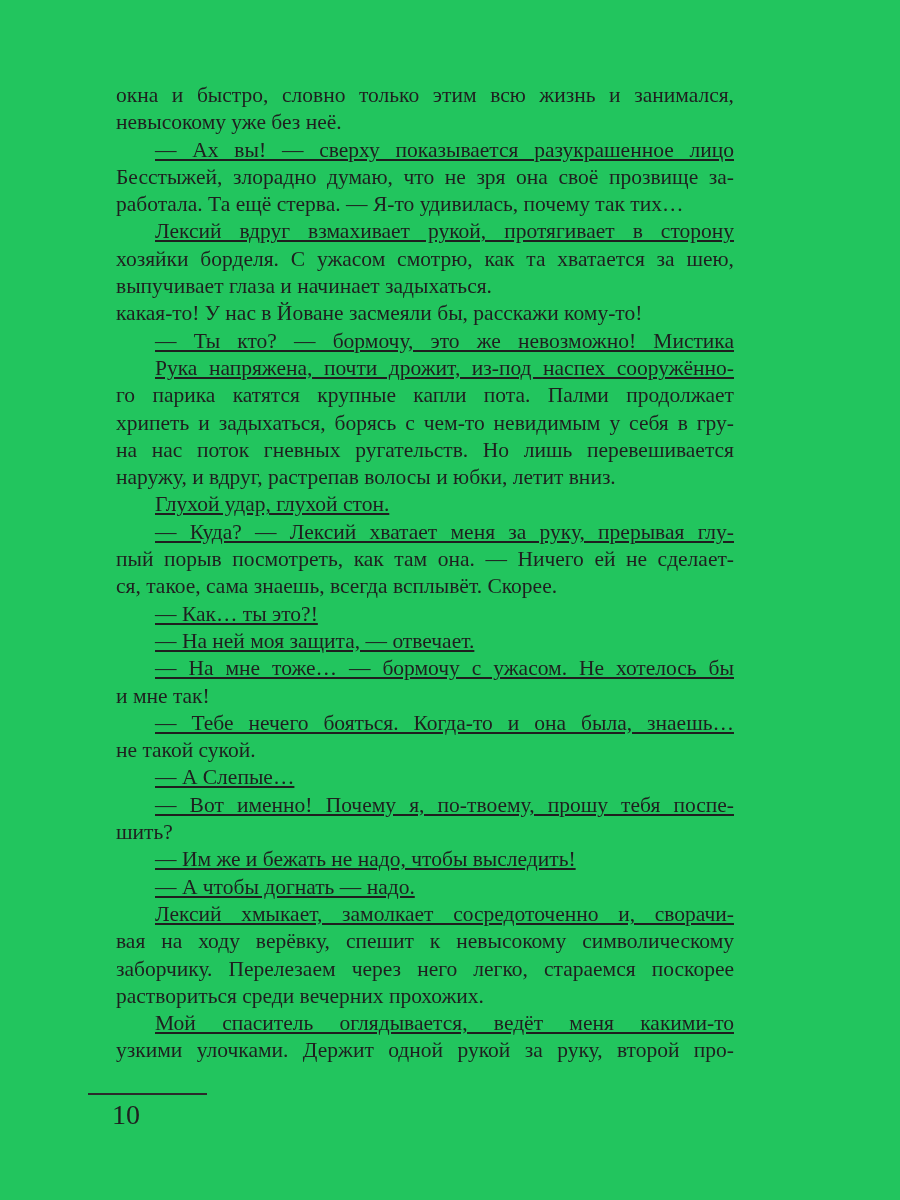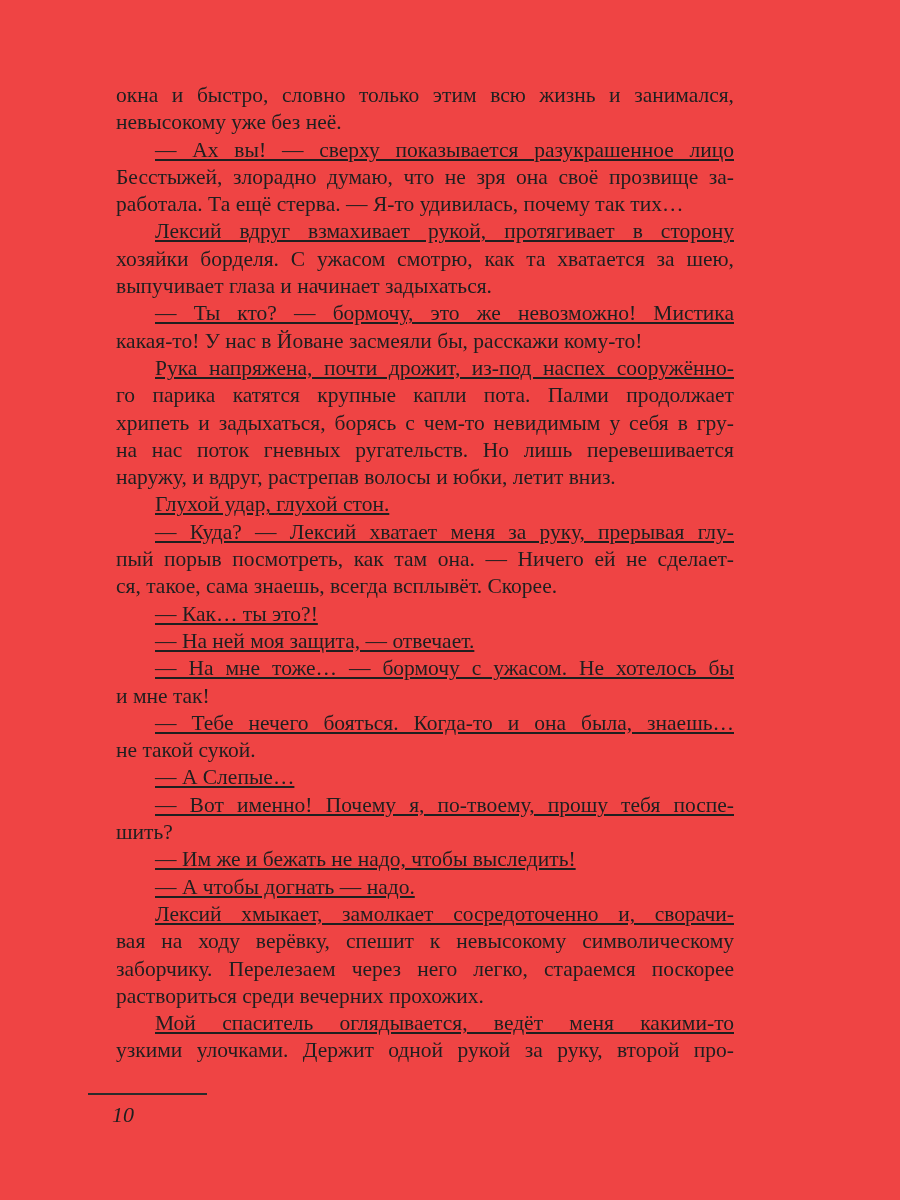--- a/index.html
+++ b/index.html
@@ -4,21 +4,21 @@
 <style>
   html, body {
     margin: 0;
     padding: 0;
     background: #ffffff;
   }
   .page {
     position: relative;
     width: 900px;
     height: 1200px;
-    background: #ef4444;
+    background: #22c55e;
     font-family: "Liberation Serif", "DejaVu Serif", serif;
     color: #1f1f1f;
     overflow: hidden;
   }
   .text-block {
     position: absolute;
     left: 116px;
     top: 82px;
     width: 618px;
   }
@@ -41,24 +41,23 @@
     left: 88px;
     top: 1093px;
     width: 119px;
     height: 2px;
     background: #2b2b2b;
   }
   .page-number {
     position: absolute;
     left: 112px;
     top: 1100px;
-    font-size: 22px;
+    font-size: 28px;
     line-height: 30px;
     color: #1f1f1f;
-    font-style: italic;
   }
 </style>
 </head>
 <body>
 
 <div class="page">
   <main class="text-block">
       <div class="paragraph">
         <div class="line">окна и быстро, словно только этим всю жизнь и занимался,</div>
         <div class="line last">невысокому уже без неё.</div>
@@ -67,22 +66,22 @@
         <div class="line indent">— Ах вы! — сверху показывается разукрашенное лицо</div>
         <div class="line">Бесстыжей, злорадно думаю, что не зря она своё прозвище за-</div>
         <div class="line last">работала. Та ещё стерва. — Я-то удивилась, почему так тих…</div>
       </div>
       <div class="paragraph">
         <div class="line indent">Лексий вдруг взмахивает рукой, протягивает в сторону</div>
         <div class="line">хозяйки борделя. С ужасом смотрю, как та хватается за шею,</div>
         <div class="line last">выпучивает глаза и начинает задыхаться.</div>
       </div>
       <div class="paragraph">
+        <div class="line last">какая-то! У нас в Йоване засмеяли бы, расскажи кому-то!</div>
         <div class="line indent">— Ты кто? — бормочу, это же невозможно! Мистика</div>
-        <div class="line last">какая-то! У нас в Йоване засмеяли бы, расскажи кому-то!</div>
       </div>
       <div class="paragraph">
         <div class="line indent">Рука напряжена, почти дрожит, из-под наспех сооружённо-</div>
         <div class="line">го парика катятся крупные капли пота. Палми продолжает</div>
         <div class="line">хрипеть и задыхаться, борясь с чем-то невидимым у себя в гру-</div>
         <div class="line">на нас поток гневных ругательств. Но лишь перевешивается</div>
         <div class="line last">наружу, и вдруг, растрепав волосы и юбки, летит вниз.</div>
       </div>
       <div class="paragraph">
         <div class="line indent last">Глухой удар, глухой стон.</div>

